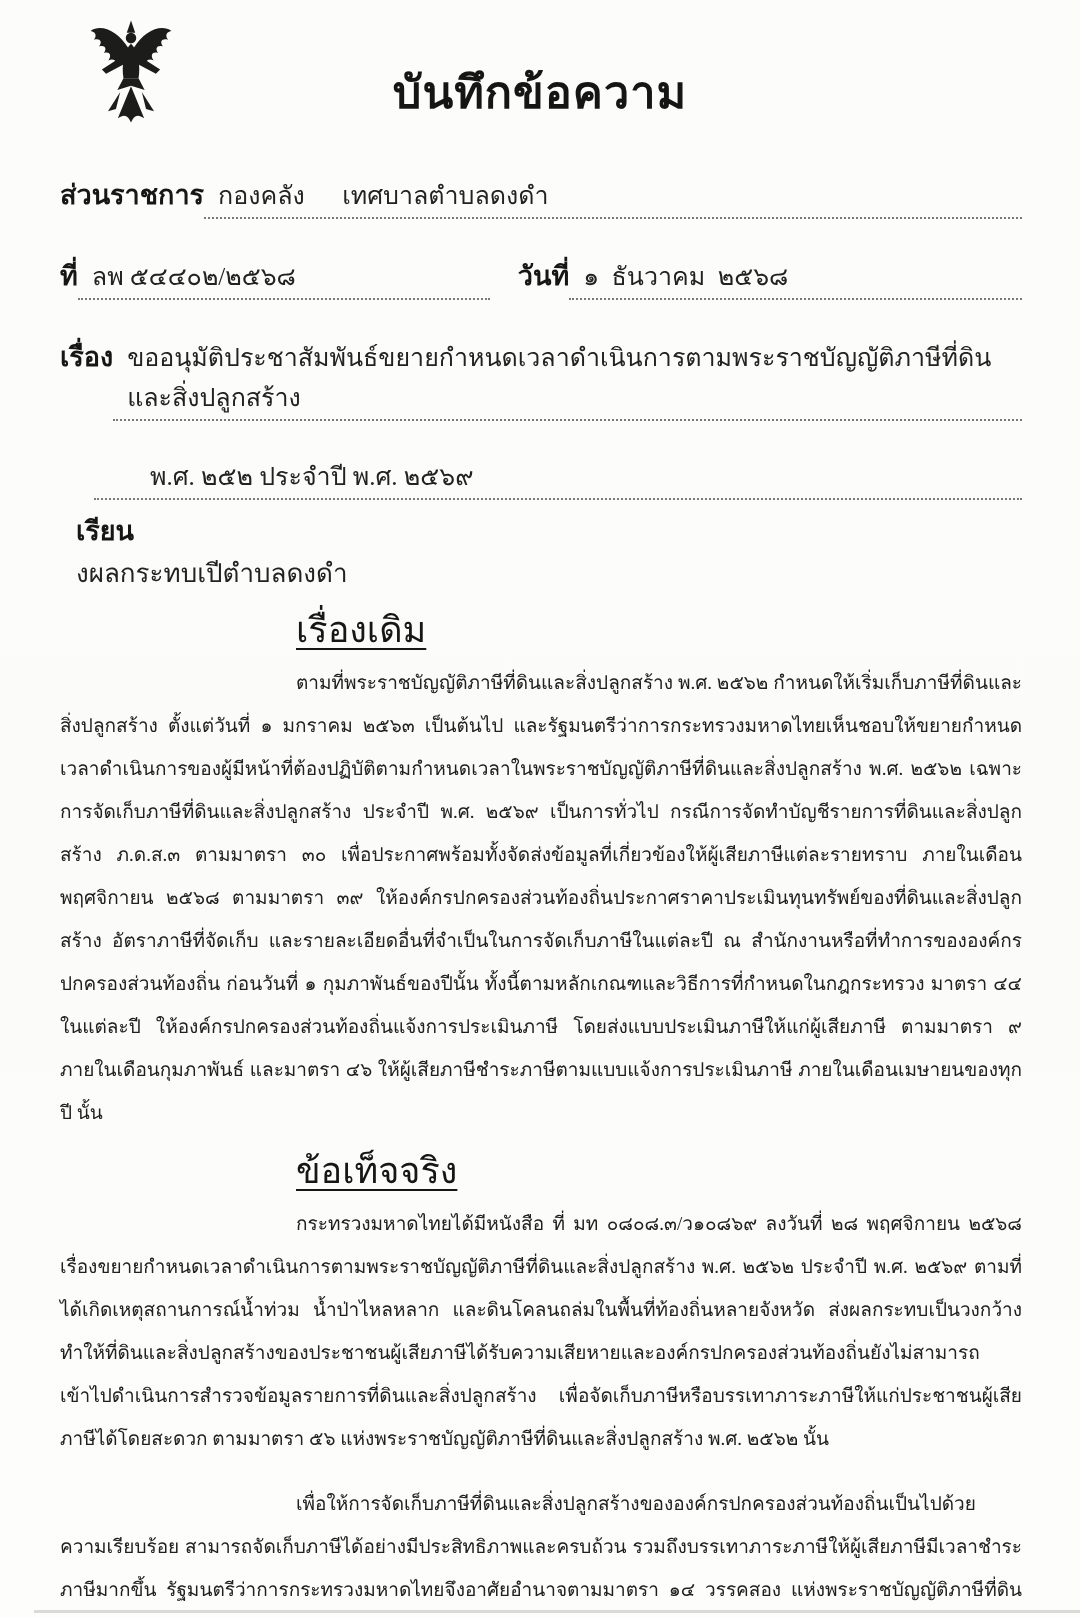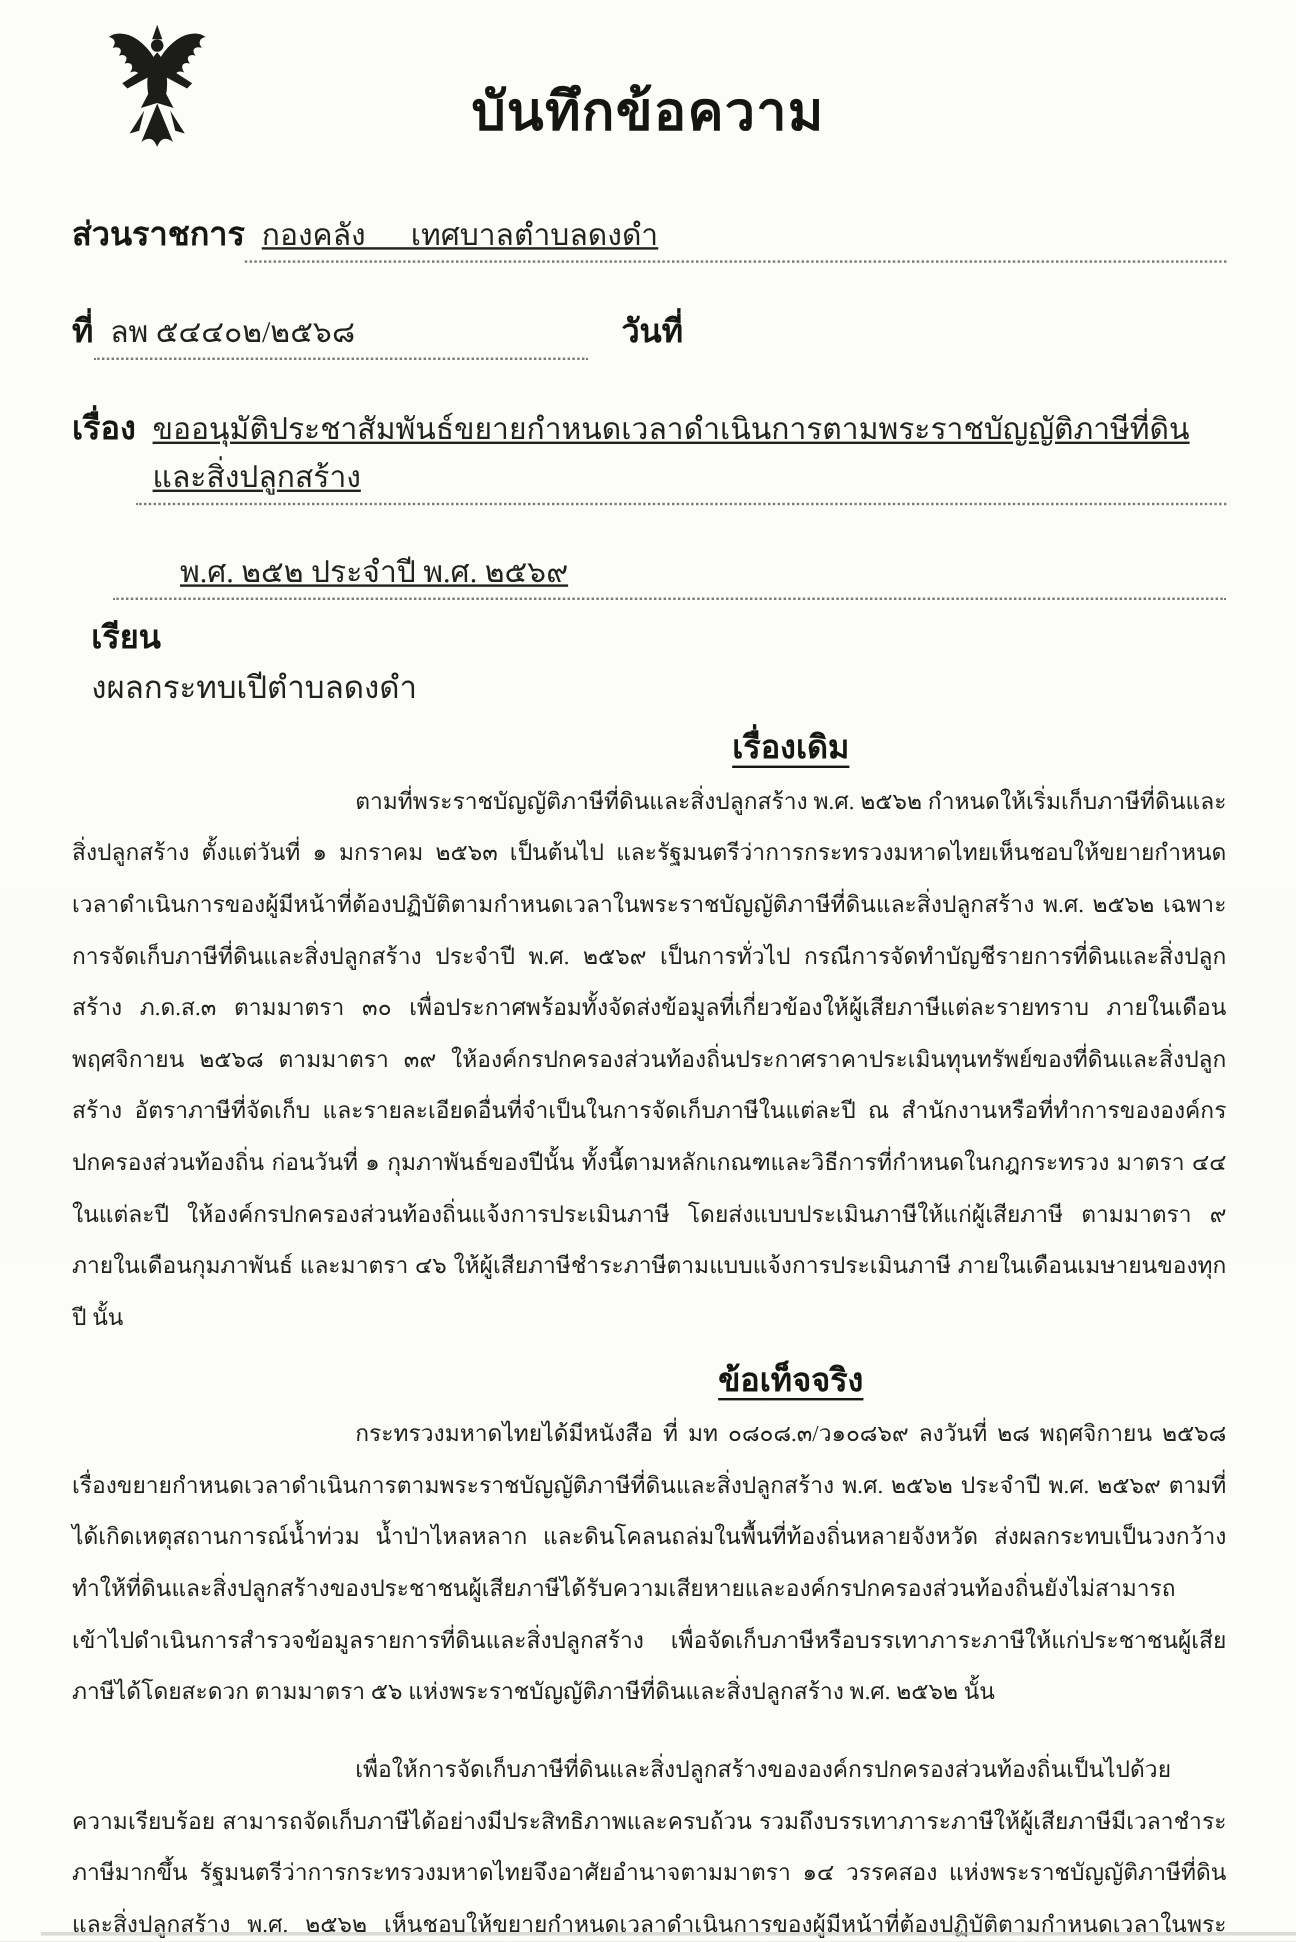--- a/index.html
+++ b/index.html
@@ -17,32 +17,32 @@
     font-size:45px;font-weight:bold;letter-spacing:1px;color:#151513;
   }
   .form{margin:10px 58px 0 60px;}
   .row{display:flex;align-items:baseline;min-height:39px;margin-top:35px;}
   .lbl{font-weight:bold;font-size:27px;white-space:pre;flex:0 0 auto;color:#161614;}
   .fill{
     border-bottom:2px dotted #7a7a74;
     padding:0 6px 2px 14px;font-size:25px;white-space:pre-wrap;
     min-height:30px;color:#22221f;
   }
-  .grow{flex:1 1 auto;text-decoration:underline;}
+  .grow{flex:1 1 auto;}
   .fixed1{flex:0 0 392px;}
   .spacer2{flex:0 0 28px;}
   .indent2{flex:0 0 34px;}
   .pad-sub{padding-left:56px;}
   .to-row{margin-top:9px;min-height:46px;flex-direction:column;}
   .to-val{font-size:26px;margin-left:16px;color:#22221f;}
   .body{margin:2px 58px 0 60px;}
   .sec-head{
-    margin:8px 0 0 236px;font-size:27px;font-weight:bold;
+    margin:8px 0 0 236px;font-size:36px;font-weight:normal;
     text-decoration:underline;text-underline-offset:6px;
-    text-decoration-thickness:2px;color:#161614;text-align:center;
+    text-decoration-thickness:2px;color:#161614;
   }
   .para{
     font-size:19px;line-height:43px;text-align:justify;
     text-indent:236px;margin:3px 0 0 0;color:#20201d;
   }
   .para.gap{margin-top:22px;}
   .scan-edge{
     position:absolute;left:34px;right:0;bottom:5px;height:3px;
     background:#c8c8c4;opacity:.65;
   }
@@ -78,20 +78,21 @@
     <div class="row">
       <span class="lbl">ส่วนราชการ</span>
       <span class="fill grow">กองคลัง      เทศบาลตำบลดงดำ</span>
     </div>
 
     <div class="row">
       <span class="lbl">ที่</span>
       <span class="fill fixed1">ลพ ๕๔๔๐๒/๒๕๖๘</span>
       <span class="spacer2"></span>
       <span class="lbl">วันที่</span>
+      <span class="fill grow">๑  ธันวาคม  ๒๕๖๘</span>
     </div>
 
     <div class="row">
       <span class="lbl">เรื่อง</span>
       <span class="fill grow">ขออนุมัติประชาสัมพันธ์ขยายกำหนดเวลาดำเนินการตามพระราชบัญญัติภาษีที่ดินและสิ่งปลูกสร้าง</span>
     </div>
 
     <div class="row">
       <span class="indent2"></span>
       <span class="fill grow pad-sub">พ.ศ. ๒๕๒ ประจำปี พ.ศ. ๒๕๖๙</span>

